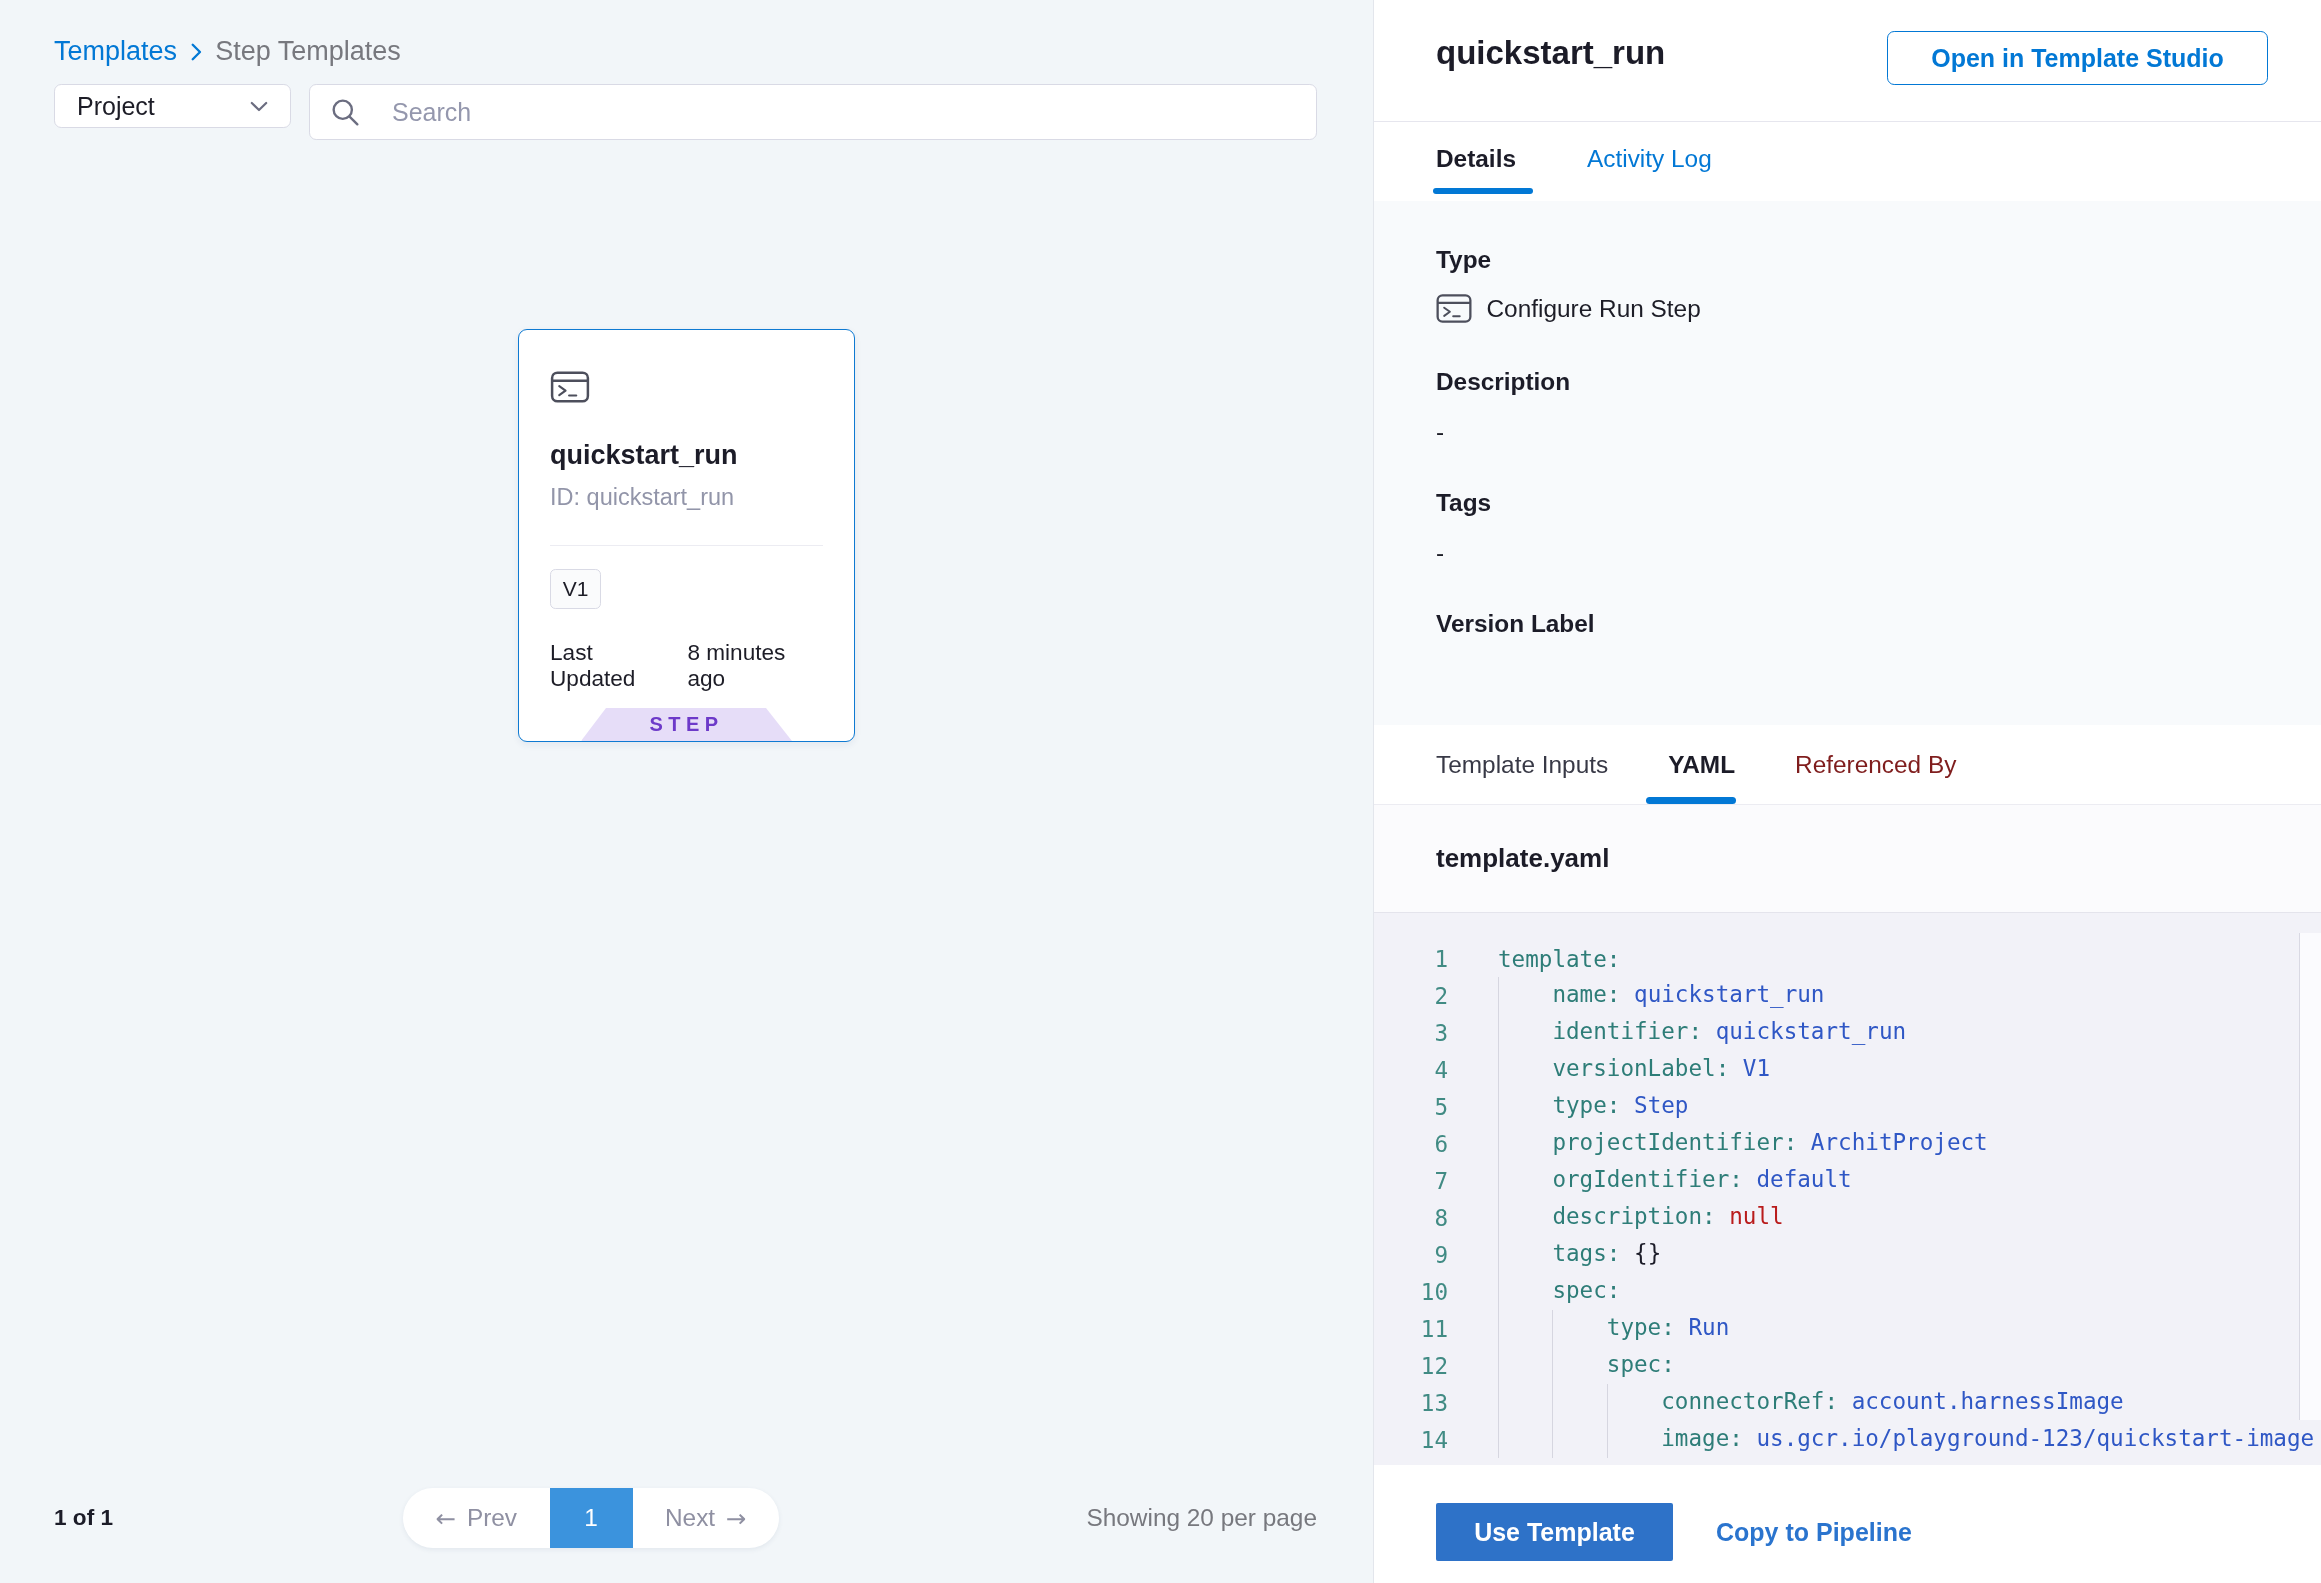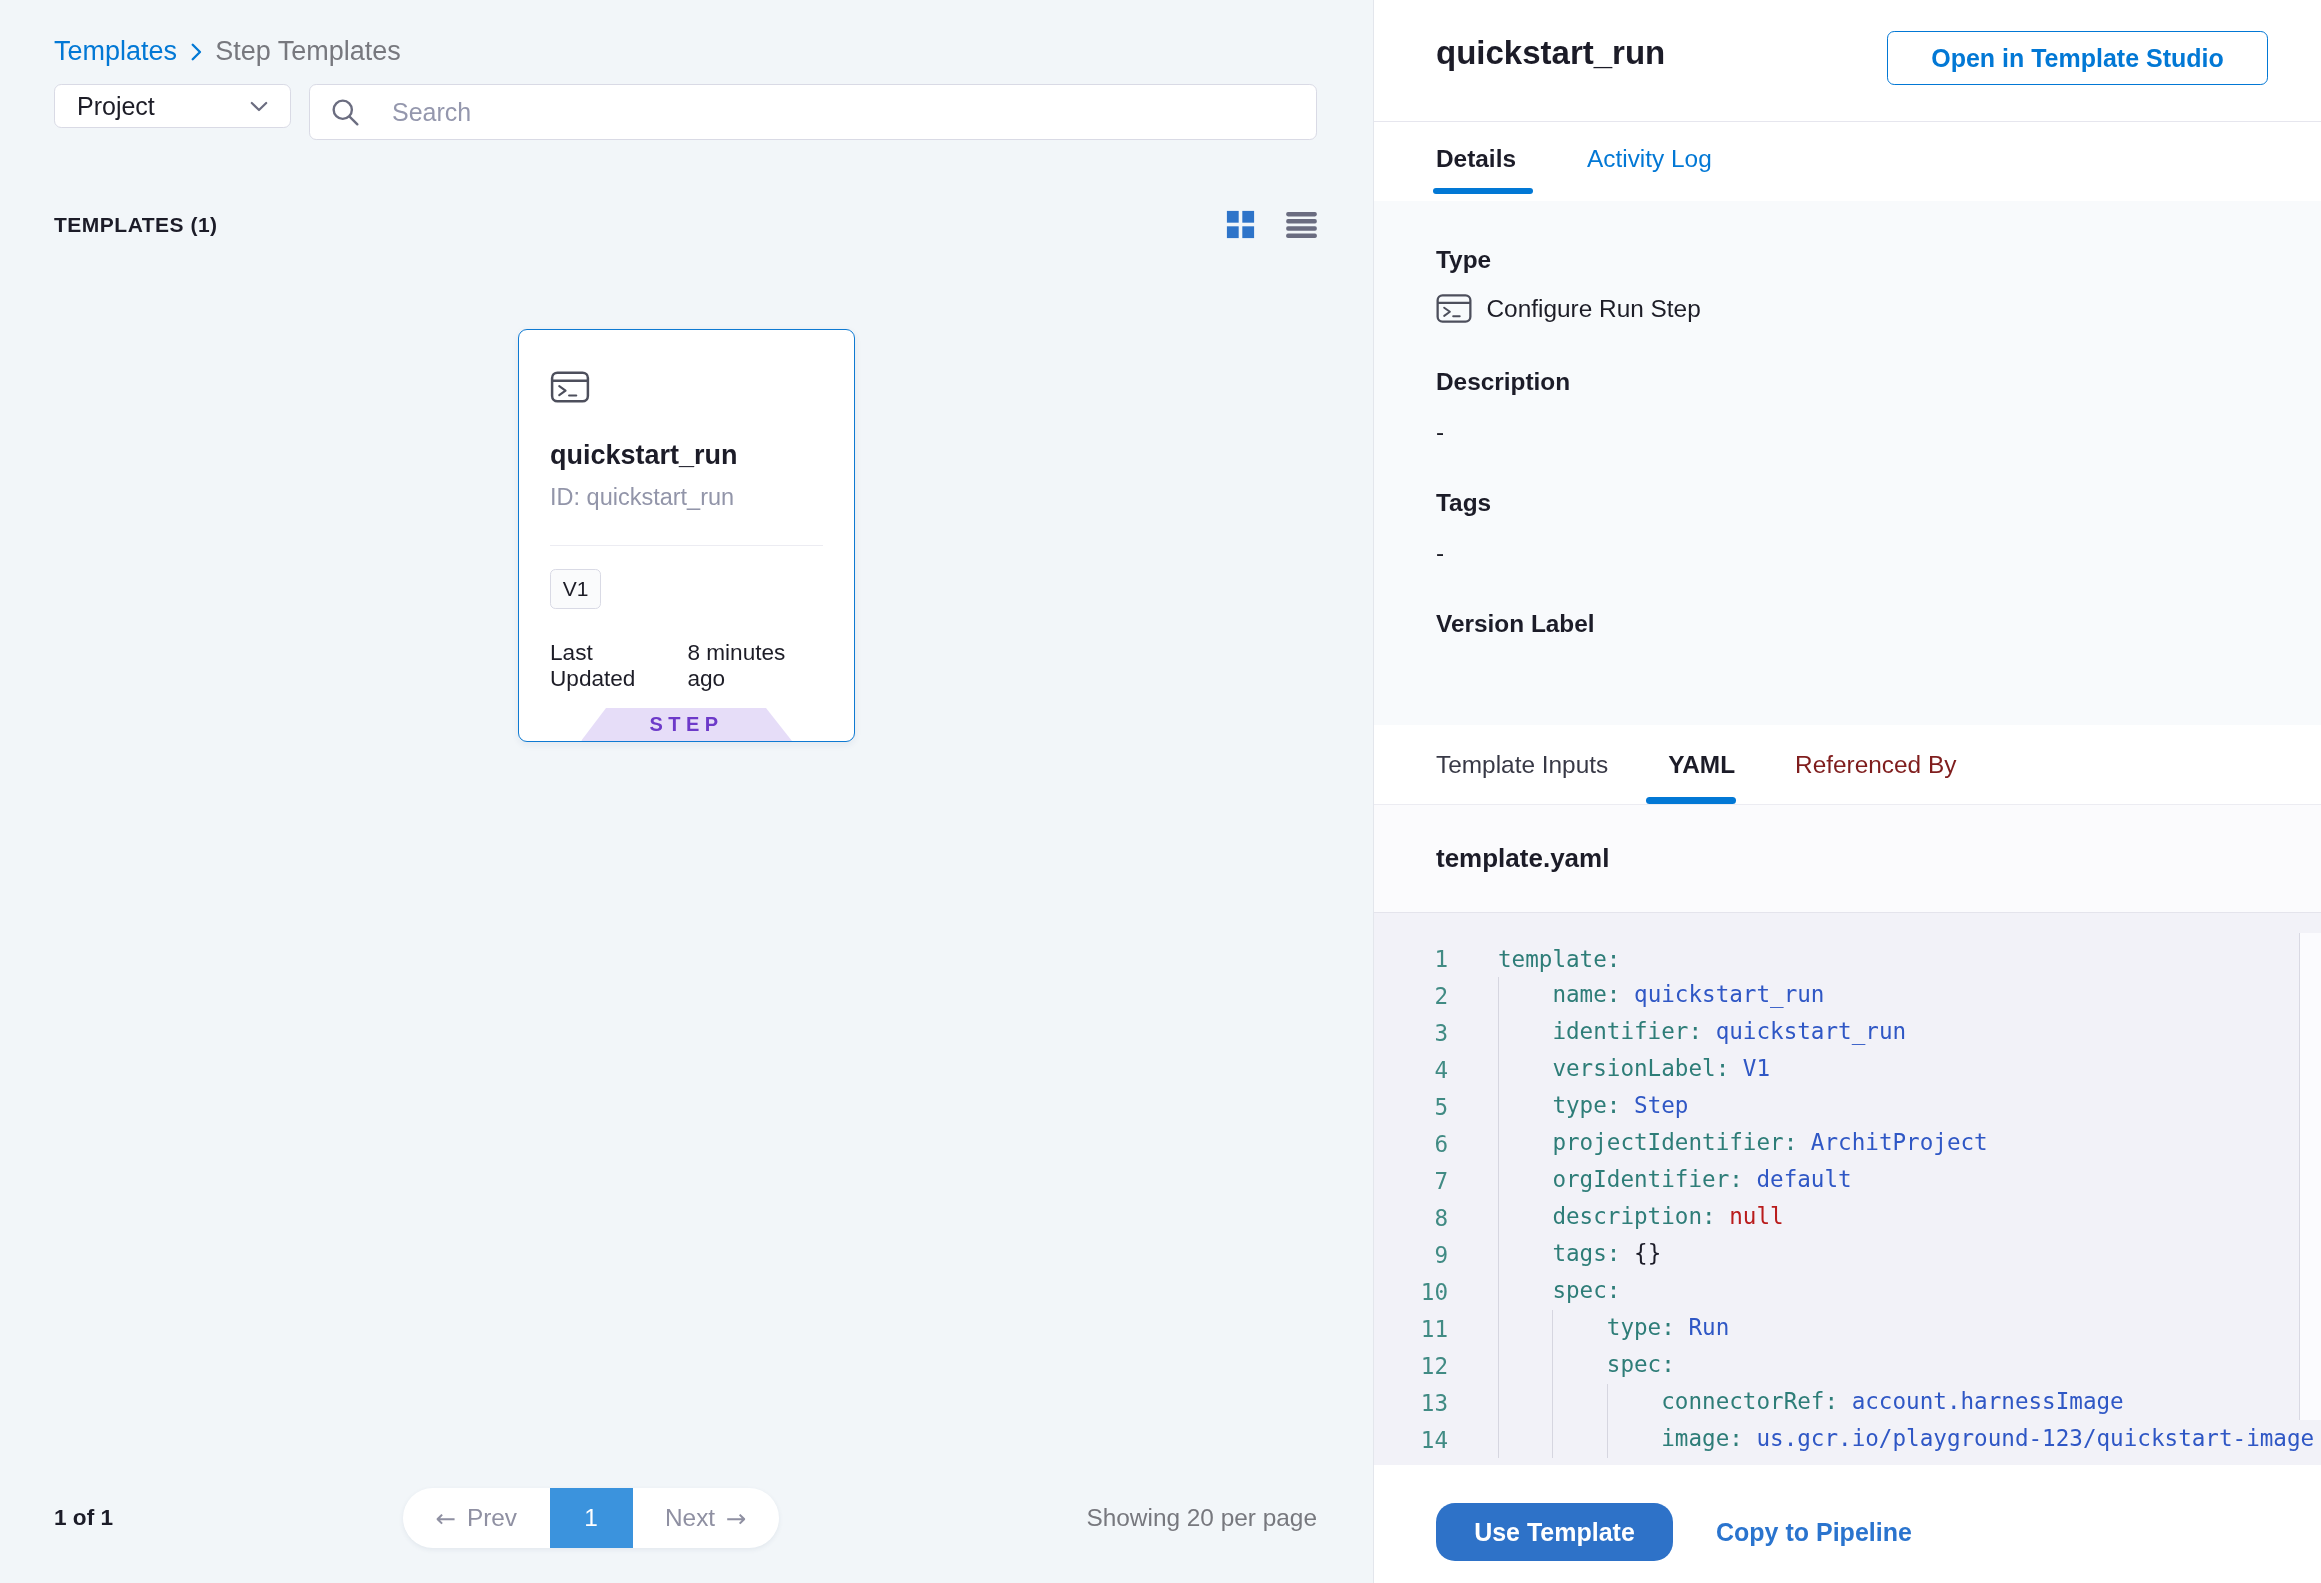--- a/index.html
+++ b/index.html
@@ -100,21 +100,21 @@
   .ln{width:74px;text-align:right;color:#418b84;flex:none;}
   .lc{margin-left:50px;white-space:pre;overflow:hidden;}
   .guide{display:inline-block;width:4ch;border-left:0.9px solid #d6d6e0;height:37px;vertical-align:middle;}
   .yk{color:#2e7d78;}
   .v-blue{color:#2f57c5;}
   .v-keyword{color:#b91c1c;}
   .v-plain{color:#1c1c28;}
   .code-scrollbar{position:absolute;right:0;top:20px;width:22px;height:487px;background:#fbfbfe;border-left:0.9px solid #d9d9e3;}
   .rp-actions{position:absolute;left:62px;top:1503px;display:flex;align-items:center;gap:43px;}
   .use-template-btn{
-    width:237px;height:58px;background:#2e72c8;border:none;border-radius:19px;color:#fff;
+    width:237px;height:58px;background:#2e72c8;border:none;border-radius:2px;color:#fff;
     font-size:25px;font-weight:bold;display:flex;align-items:center;justify-content:center;cursor:pointer;
     font-family:"Liberation Sans",sans-serif;
   }
   .copy-pipeline-link{font-size:25px;font-weight:bold;color:#2a74ce;cursor:pointer;}
 </style>
 </head>
 <body>
 
 <div class="stage">
 
@@ -143,41 +143,20 @@
         <span style="display:flex;">
           <svg width="31" height="31" viewBox="0 0 34 34">
               <circle cx="14" cy="14" r="10" fill="none" stroke="#6b6d80" stroke-width="2.6"></circle>
               <line x1="22" y1="22" x2="30" y2="30" stroke="#6b6d80" stroke-width="2.6" stroke-linecap="round"></line>
             </svg>
         </span>
         <input type="text" placeholder="Search" style="">
       </div>
     </div>
 
-    <div class="list-header">
-      <span class="templates-count">TEMPLATES (1)</span>
-      <span class="view-toggles">
-        <span class="icon-btn">
-          <svg width="29" height="29" viewBox="0 0 32 32">
-            <rect x="1" y="1" width="13" height="13" fill="#2e74c9"></rect>
-              <rect x="18" y="1" width="13" height="13" fill="#2e74c9"></rect>
-            <rect x="1" y="18" width="13" height="13" fill="#2e74c9"></rect>
-              <rect x="18" y="18" width="13" height="13" fill="#2e74c9"></rect>
-          </svg>
-        </span>
-        <span class="icon-btn">
-          <svg width="31" height="27" viewBox="0 0 34 30">
-            <rect x="0" y="1" width="34" height="5" rx="2" fill="#6a6c80"></rect>
-              <rect x="0" y="9" width="34" height="5" rx="2" fill="#6a6c80"></rect>
-            <rect x="0" y="17" width="34" height="5" rx="2" fill="#6a6c80"></rect>
-              <rect x="0" y="25" width="34" height="5" rx="2" fill="#6a6c80"></rect>
-          </svg>
-        </span>
-      </span>
-    </div>
 
     <div class="template-card">
       <span style="display:inline-flex;">
         <svg width="40" height="34" viewBox="0 0 44 38">
           <rect x="2" y="3" width="40" height="32" rx="6" fill="none" stroke="#4d4f5c" stroke-width="2.8"></rect>
           <line x1="2" y1="12" x2="42" y2="12" stroke="#4d4f5c" stroke-width="2.8"></line>
           <polyline points="10,18 17,23 10,28" fill="none" stroke="#4d4f5c" stroke-width="2.4" stroke-linecap="round" stroke-linejoin="round"></polyline>
           <line x1="21" y1="28.5" x2="29" y2="28.5" stroke="#4d4f5c" stroke-width="2.4" stroke-linecap="round"></line>
         </svg>
       </span>

